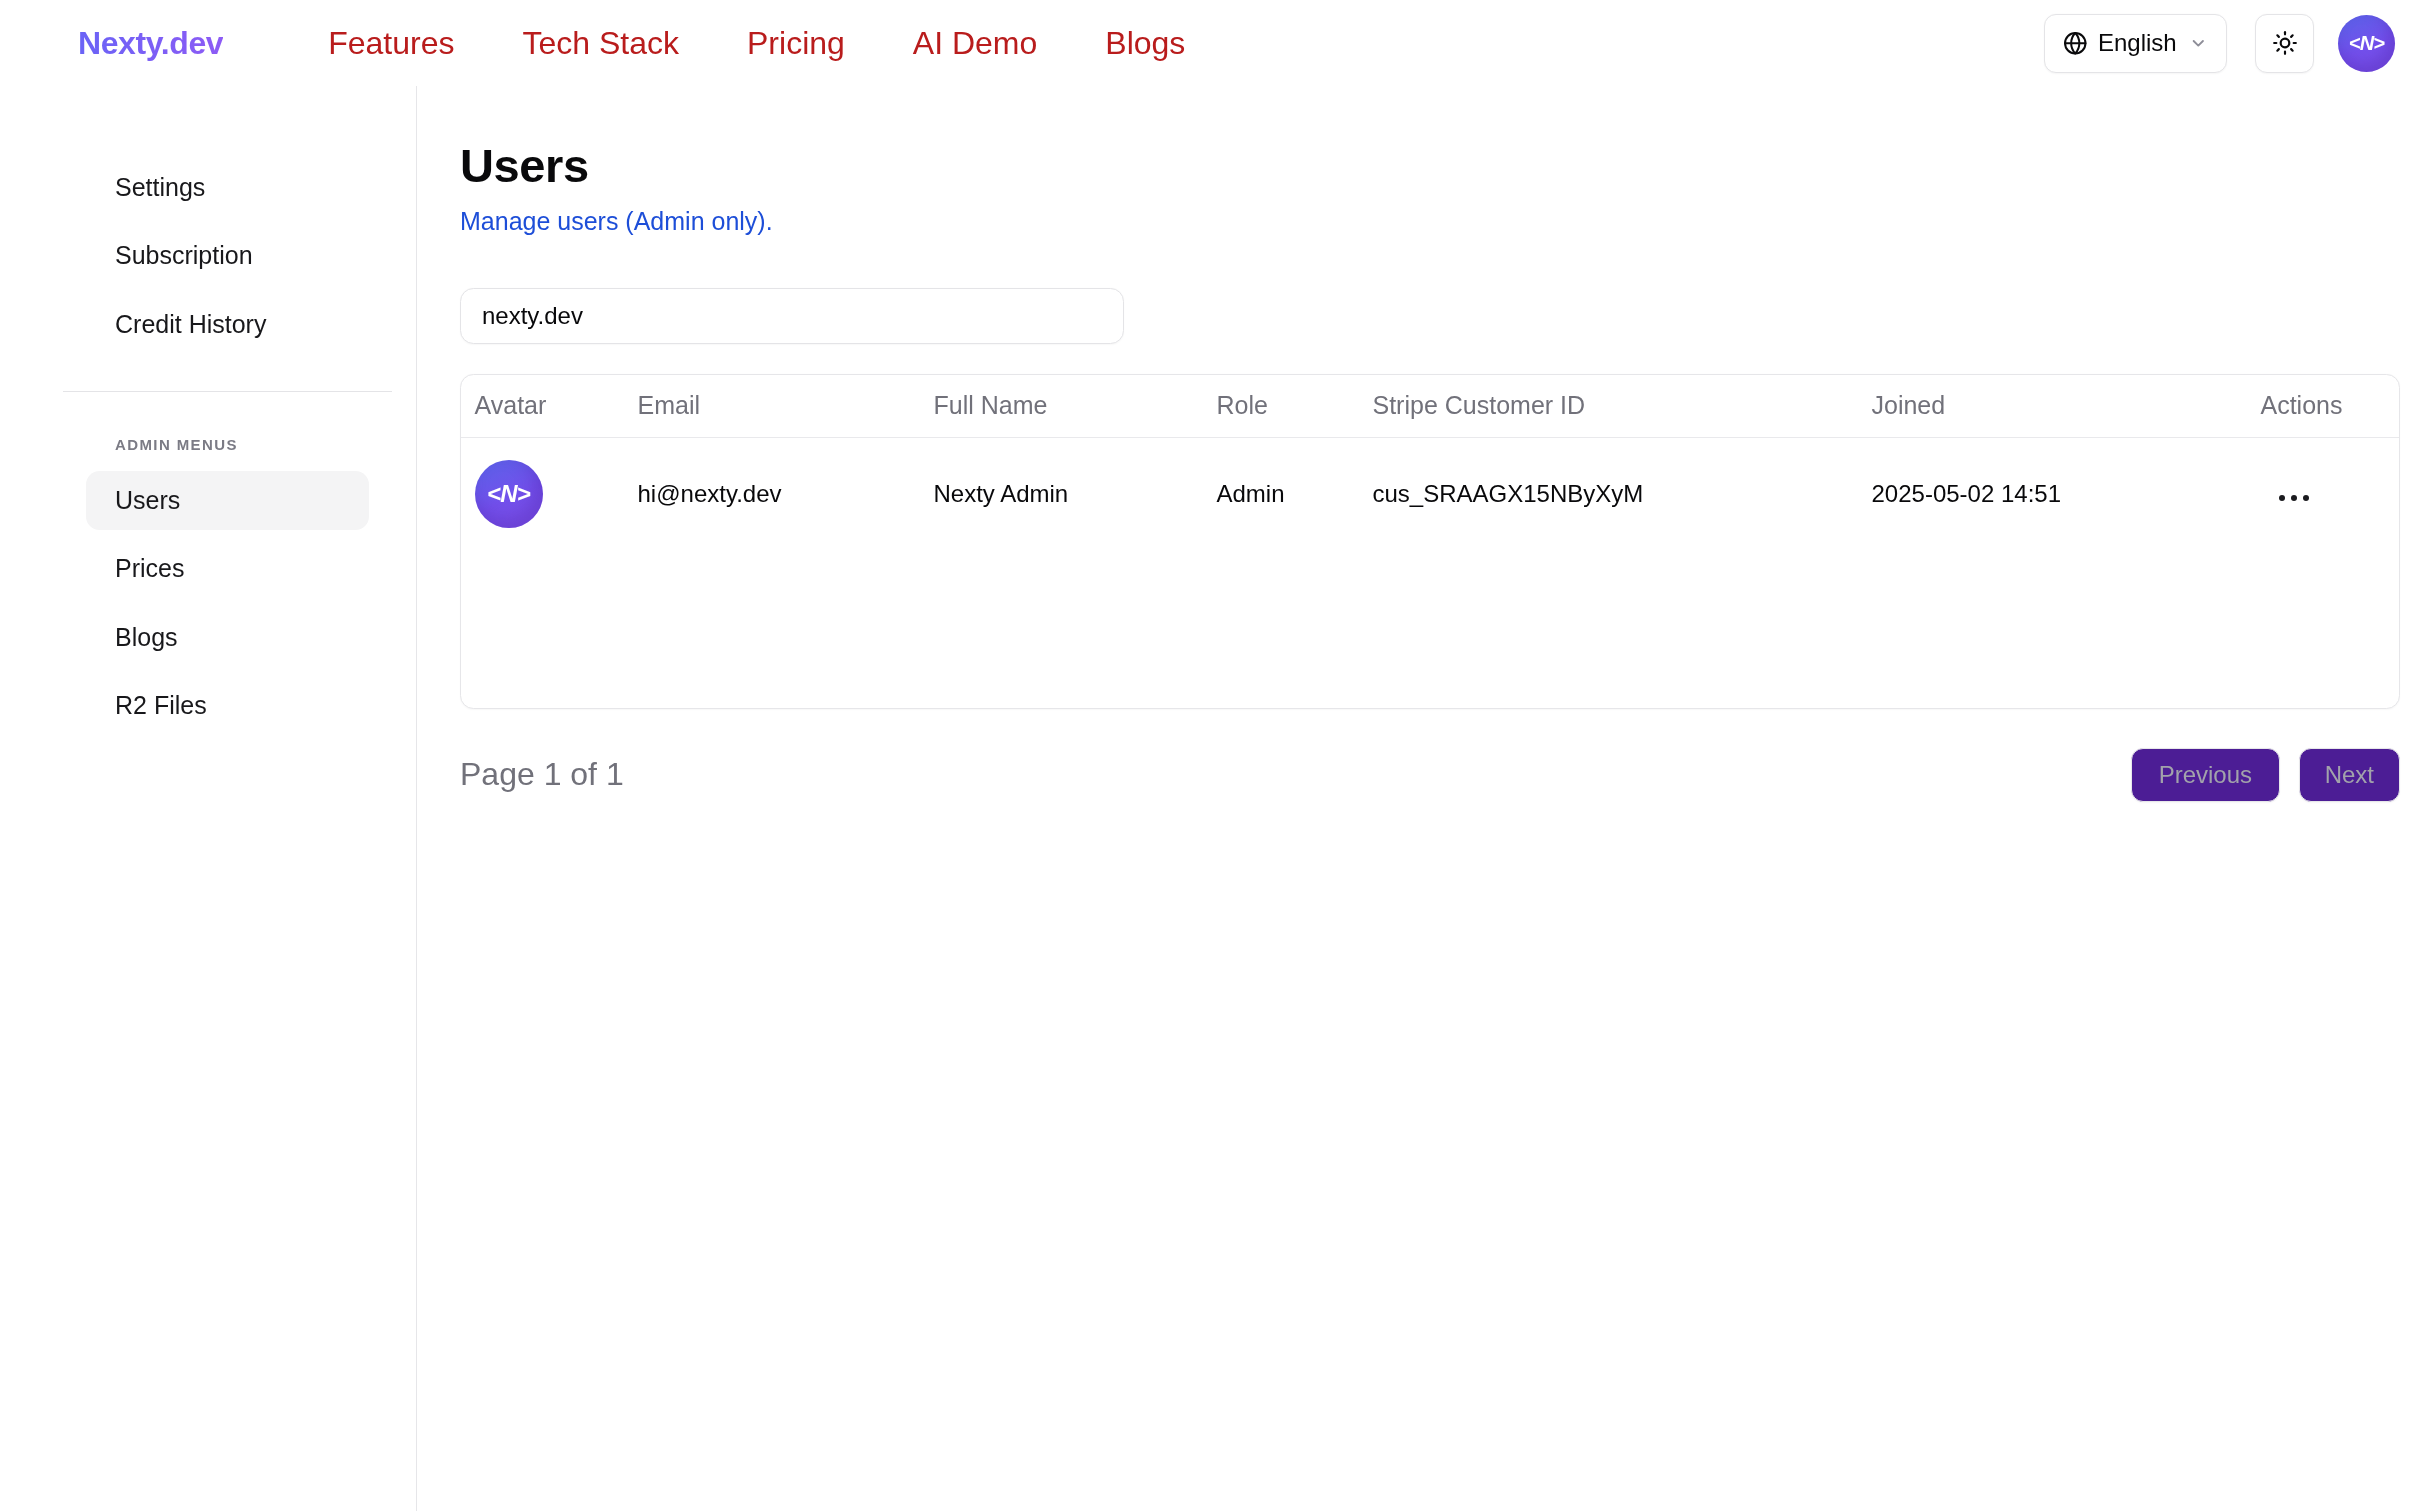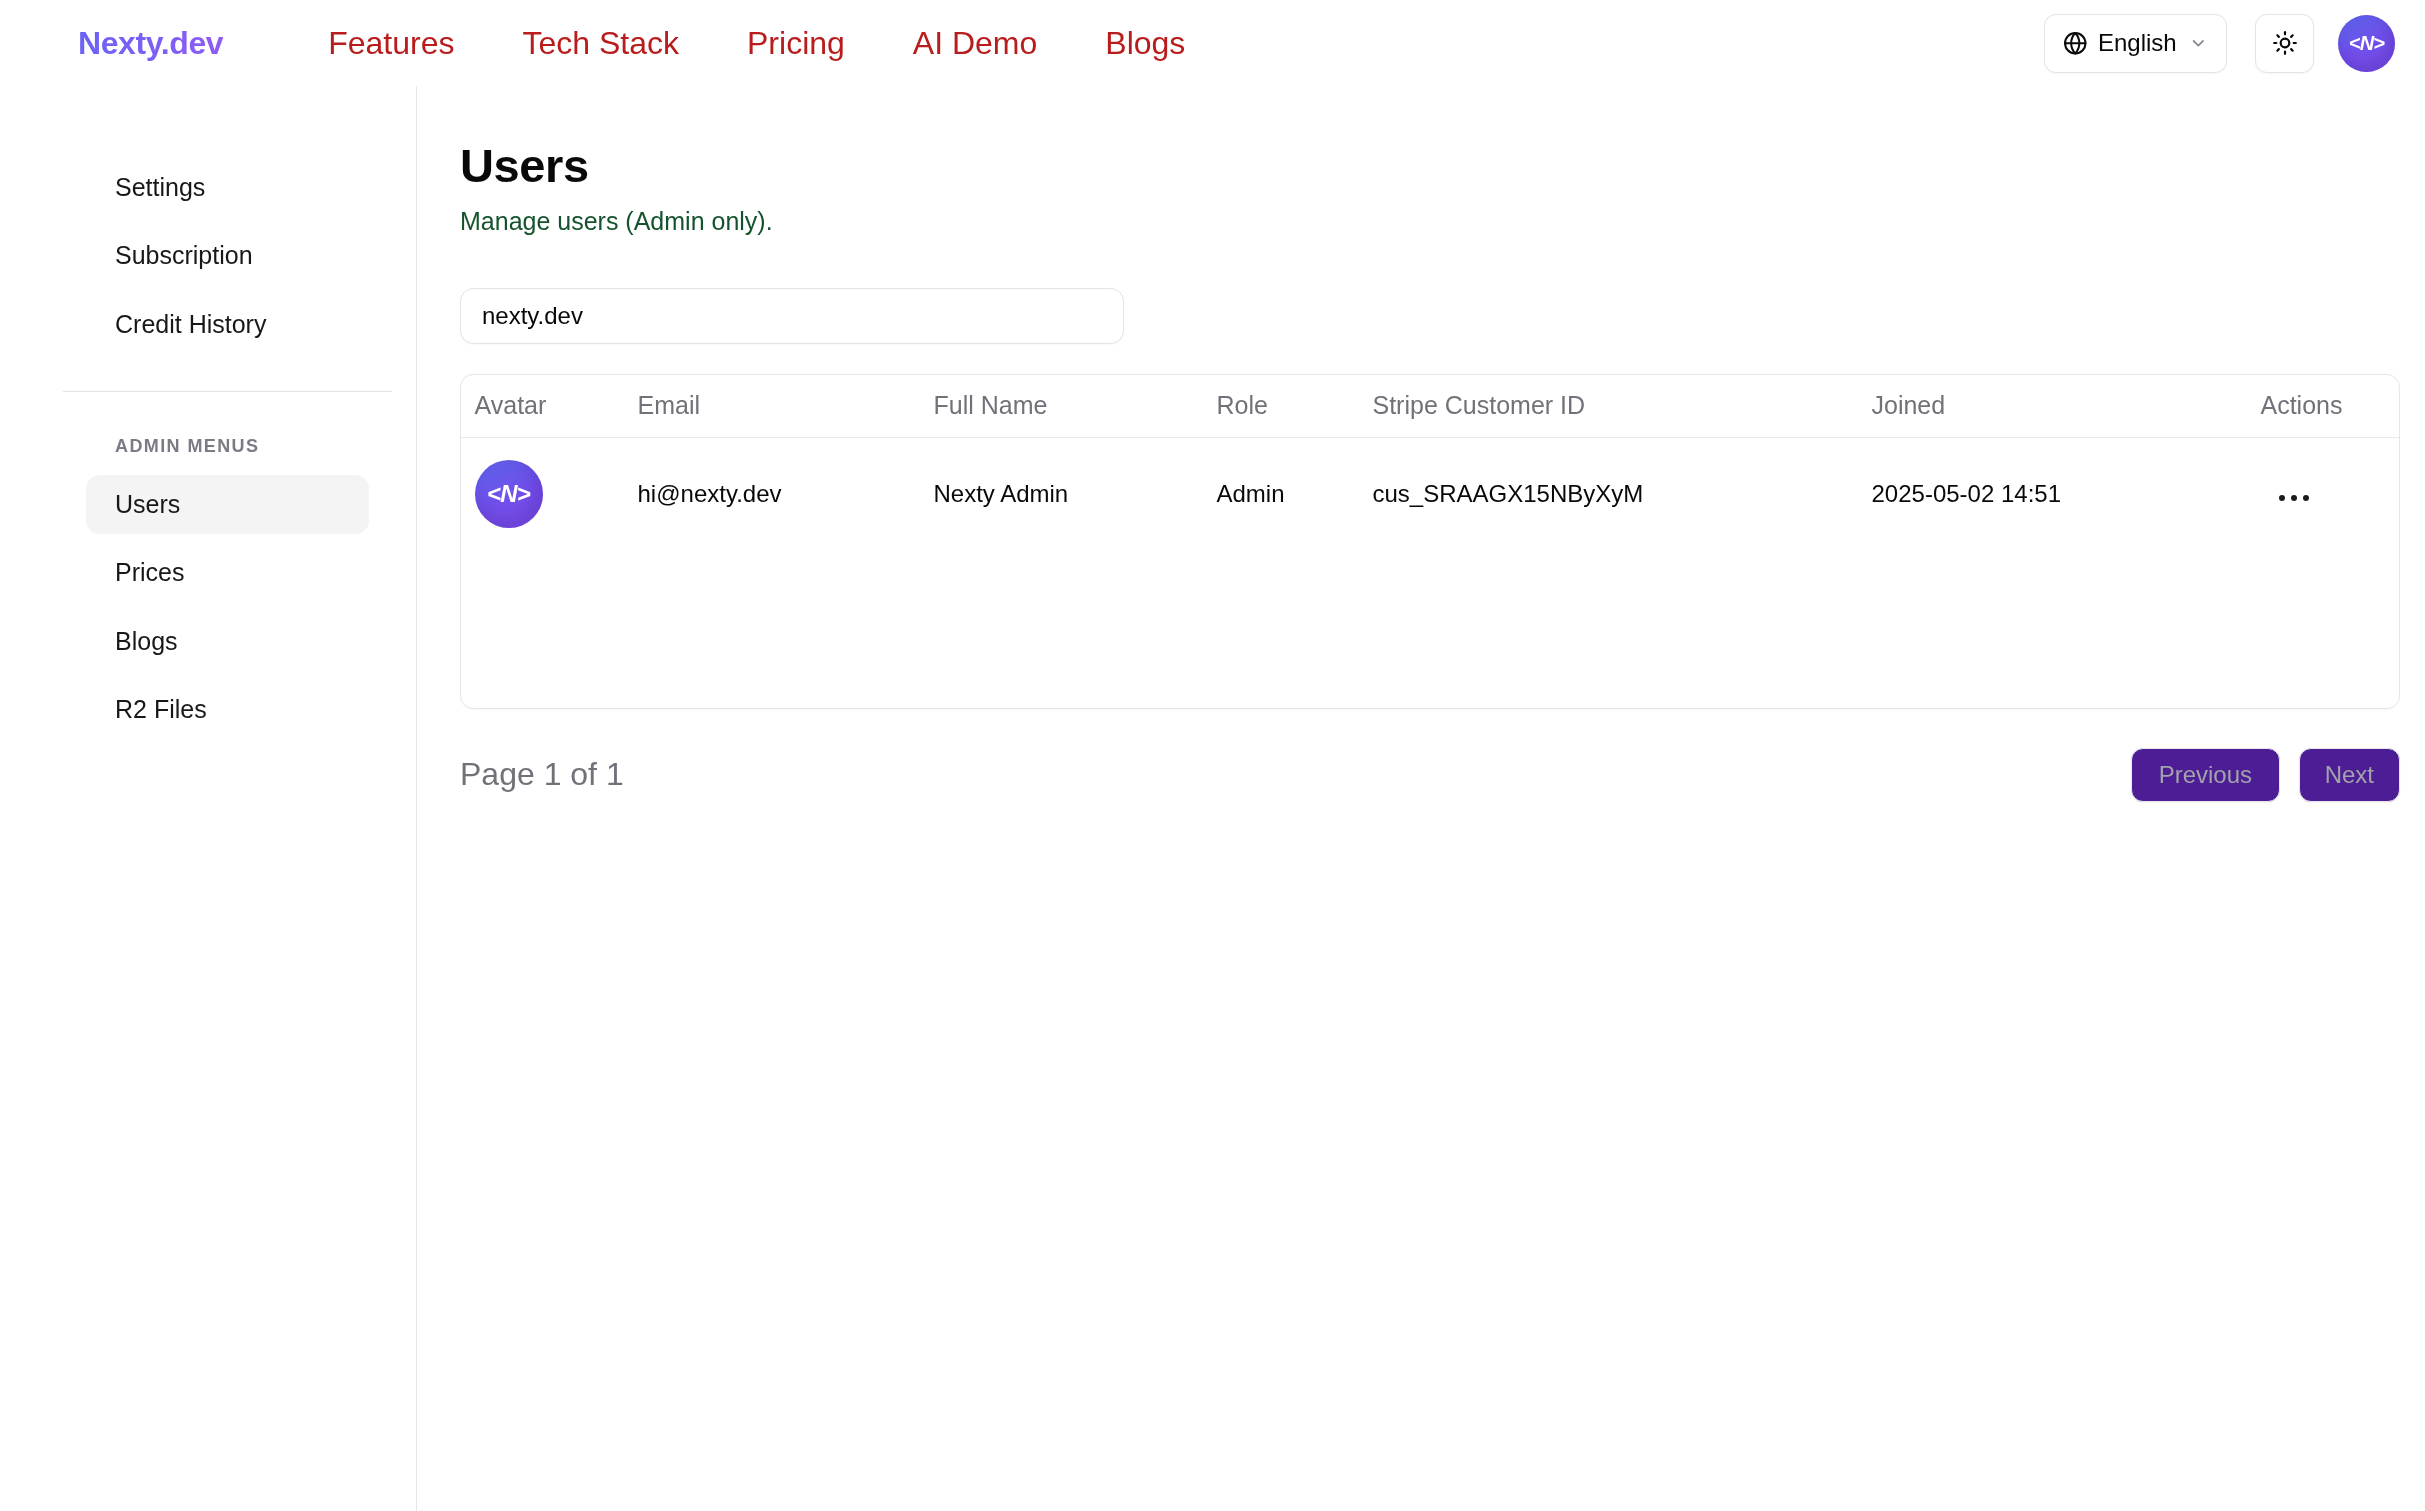--- a/index.html
+++ b/index.html
@@ -64,27 +64,27 @@
   .side-item {
     height: 59px; display: flex; align-items: center;
     padding: 0 29px; margin-bottom: 9.3px; border-radius: 13.5px;
     font-size: 25px; font-weight: 500; color: #18181b; cursor: pointer;
     white-space: nowrap;
   }
   .side-item.active { background: #f4f4f5; }
   .side-divider { border: none; border-top: 1.7px solid #e4e4e7; margin: 37px -23px 44px -23px; }
   .side-section-label {
     padding: 0 0 0 29px; margin-bottom: 18.6px;
-    font-size: 18px; font-weight: 700; letter-spacing: 1.4px; color: #7b7b85;
+    font-size: 15px; font-weight: 700; letter-spacing: 1.4px; color: #7b7b85;
   }
 
   
   .main { flex: 1; padding: 52px 26px 0 43px; min-width: 0; }
   .page-title { font-size: 47px; font-weight: 700; letter-spacing: -0.4px; color: #09090b; }
-  .page-subtitle { margin-top: 13.5px; font-size: 25px; color: #14532d; }
+  .page-subtitle { margin-top: 13.5px; font-size: 25px; color: #1d4ed8; }
 
   .search-input {
     display: block; margin-top: 52px; width: 664px; height: 56px;
     border: 1.7px solid #e4e4e7; border-radius: 13.5px; padding: 0 21px;
     font-size: 24px; color: #09090b; outline: none; background: #fff;
     font-family: inherit; box-shadow: 0 0.8px 1.7px rgba(0,0,0,0.03);
   }
 
   .table-card {
     margin-top: 30px; border: 1.7px solid #e6e6e9; border-radius: 13.5px;

